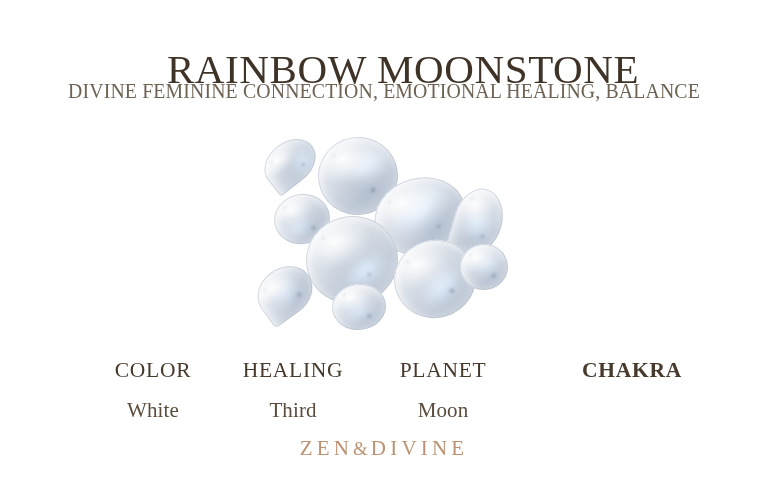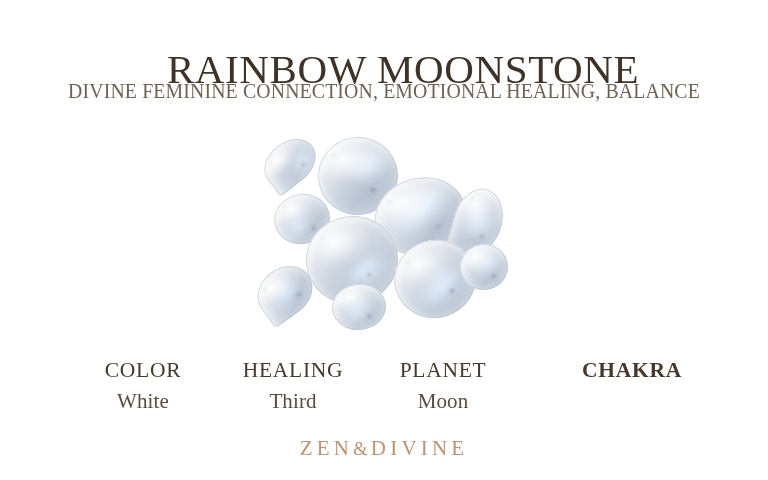--- a/index.html
+++ b/index.html
@@ -139,21 +139,21 @@
     line-height: 1;
     display: block;
   }
   .attr .value {
     font-family: "Liberation Serif", "DejaVu Serif", serif;
     font-size: 21px;
     letter-spacing: 0.1px;
     color: #5a4c3d;
     line-height: 1;
     display: block;
-    margin-top: 9px;
+    margin-top: 18px;
   }
 
   
   .wordmark {
     position: absolute;
     left: 0;
     top: 438px;
     width: 768px;
     text-align: center;
     font-family: "Liberation Serif", "DejaVu Serif", serif;
@@ -255,21 +255,21 @@
         <div class="body"></div>
         <div class="flash" style="left: 16px; top: 12px; width: 22px; height: 16px; transform: rotate(-22deg);"></div>
         <div class="flash2" style="left: 8px; top: 6px; width: 40px; height: 28px; transform: rotate(-22deg);"></div>
         <div class="spec" style="width: 2px; height: 2px; left: 10.56px; top: 8.28px;"></div>
         <div class="spec" style="width: 3.5px; height: 3.5px; left: 30.72px; top: 31.28px;"></div>
         <div class="rim"></div>
       </div>
     </div>
 
   <div class="attrs" id="attrs">
-      <div class="attr" style="left: 143px; transform: translateX(-50%);">
+      <div class="attr" style="left: 153px; transform: translateX(-50%);">
         <span class="label">COLOR</span>
         <span class="value">White</span>
       </div>
       <div class="attr" style="left: 293px; transform: translateX(-50%);">
         <span class="label">HEALING</span>
         <span class="value">Third</span>
       </div>
       <div class="attr" style="left: 443px; transform: translateX(-50%);">
         <span class="label">PLANET</span>
         <span class="value">Moon</span>

